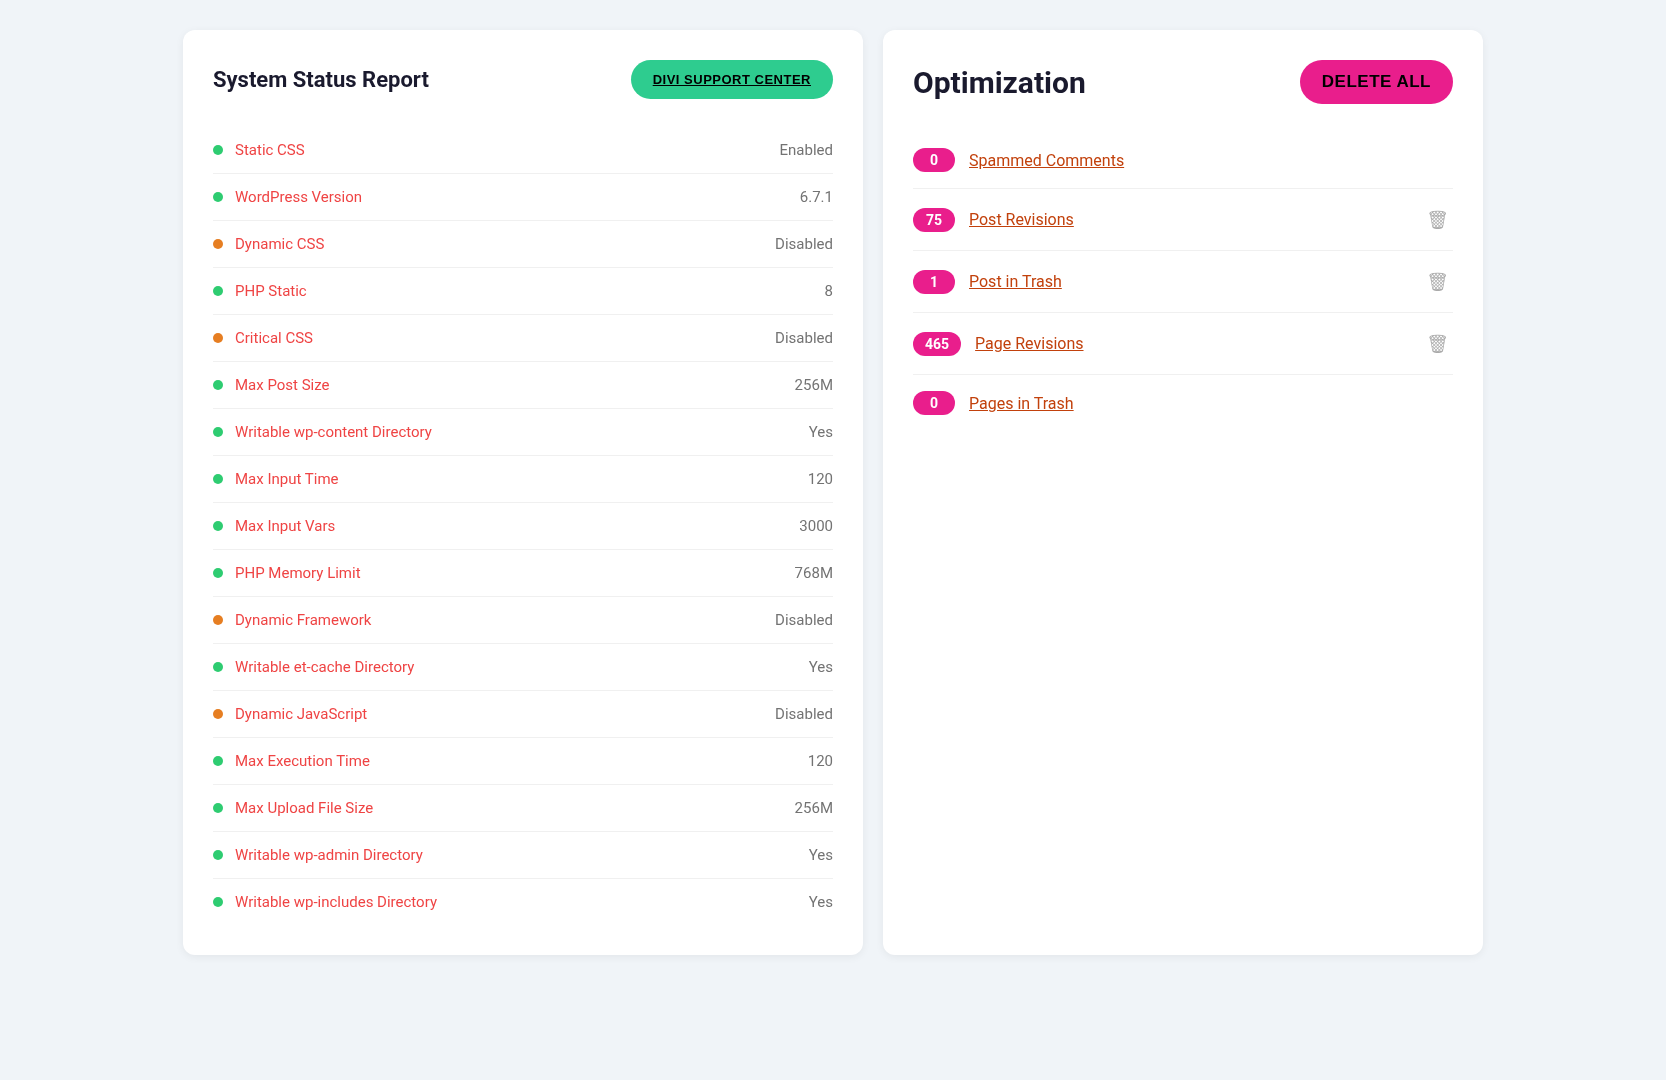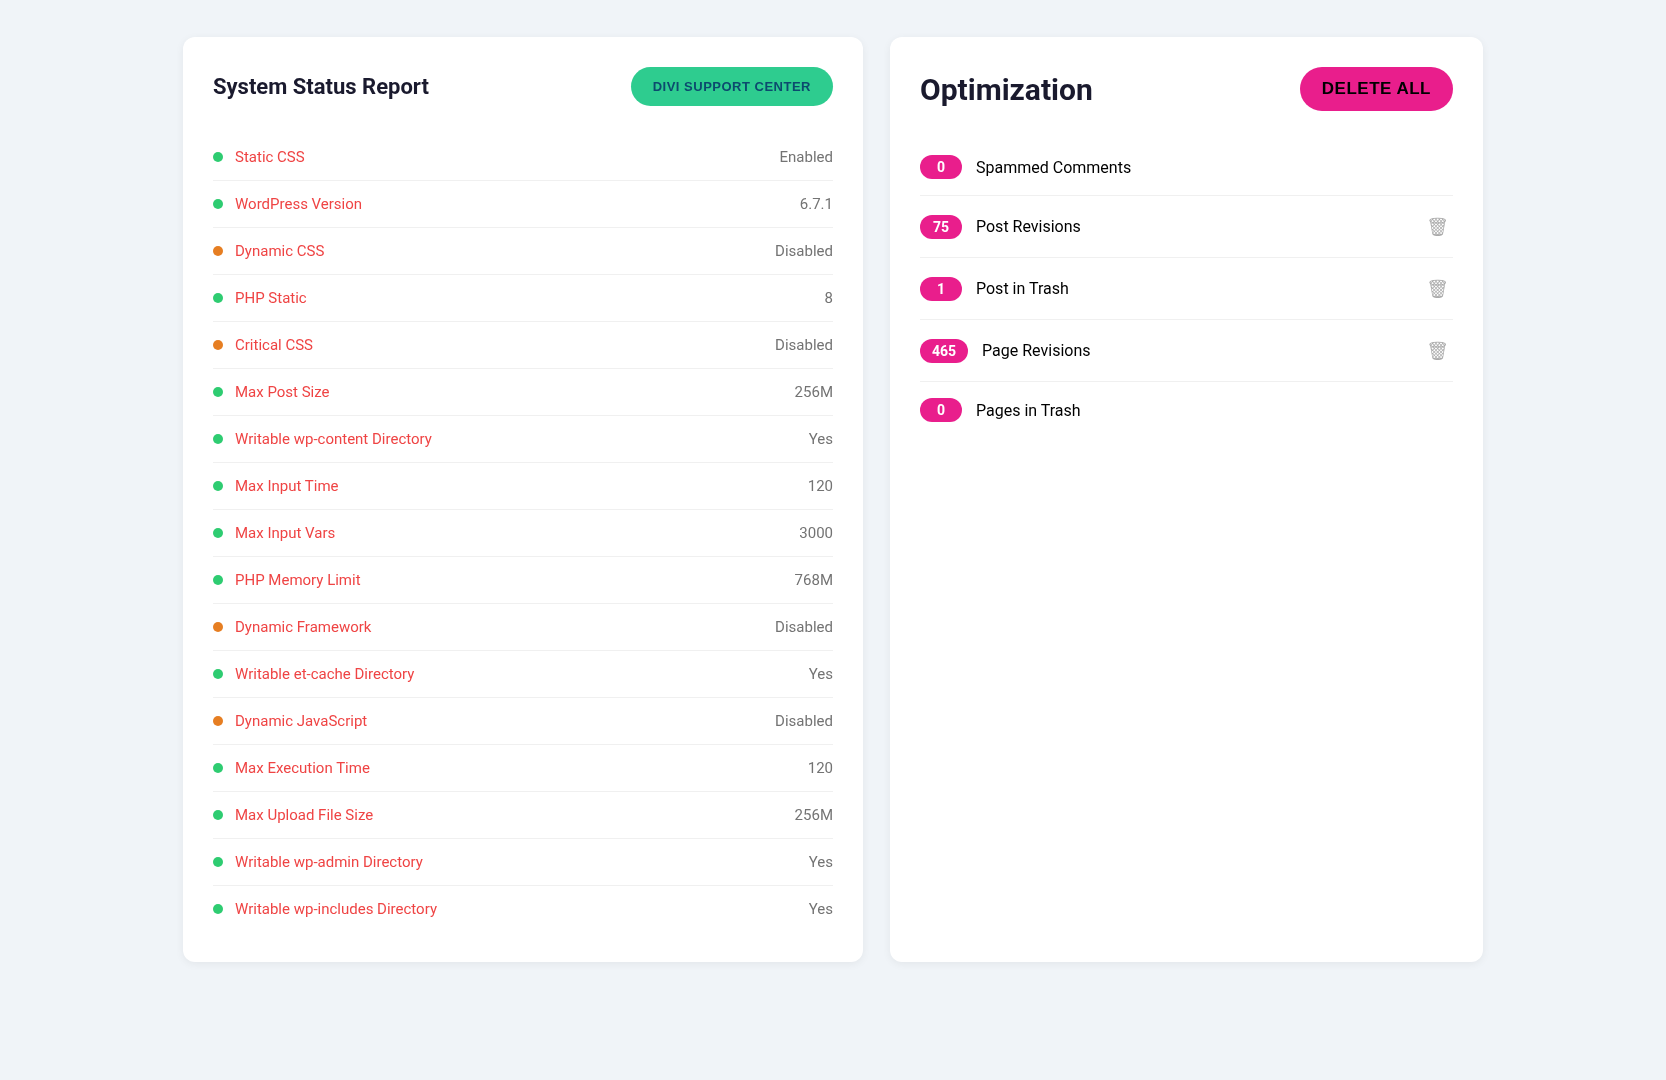--- a/index.html
+++ b/index.html
@@ -4,23 +4,23 @@
   <style>
     * { box-sizing: border-box; margin: 0; padding: 0; }
     body {
       background: #f0f4f8;
       font-family: -apple-system, BlinkMacSystemFont, 'Segoe UI', Roboto, sans-serif;
       min-height: 1080px;
       padding: 30px 20px;
     }
     .main-container {
       display: flex;
-      gap: 27px;
+      gap: 20px;
       max-width: 1300px;
-      margin: 7px auto;
+      margin: 0 auto;
     }
     
     .left-panel {
       background: white;
       border-radius: 12px;
       padding: 30px 30px;
       flex: 0 0 680px;
       box-shadow: 0 2px 8px rgba(0,0,0,0.06);
     }
     .left-header {
@@ -29,29 +29,30 @@
       justify-content: space-between;
       margin-bottom: 28px;
     }
     .left-title {
       font-size: 22px;
       font-weight: 700;
       color: #1a1a2e;
     }
     .divi-btn {
       background: #2ecc8f;
-      color: #0c4a6e;
+      color: #000000;
       border: none;
       border-radius: 25px;
       padding: 12px 22px;
       font-size: 13px;
       font-weight: 700;
       cursor: pointer;
       letter-spacing: 0.5px;
       text-transform: uppercase;
+      text-decoration: underline;
     }
     .status-row {
       display: flex;
       align-items: center;
       justify-content: space-between;
       padding: 14px 0;
       border-bottom: 1px solid #f0f0f0;
     }
     .status-row:last-child {
       border-bottom: none;
@@ -125,22 +126,23 @@
       border-radius: 20px;
       padding: 4px 12px;
       font-size: 14px;
       font-weight: 700;
       min-width: 42px;
       text-align: center;
       flex-shrink: 0;
     }
     .opt-label {
       font-size: 16px;
-      color: #000000;
+      color: #c2410c;
       flex: 1;
+      text-decoration: underline;
     }
     .trash-icon {
       color: #aaa;
       font-size: 18px;
       cursor: pointer;
       padding: 4px;
     }
   </style>
 </head>
 <body>

